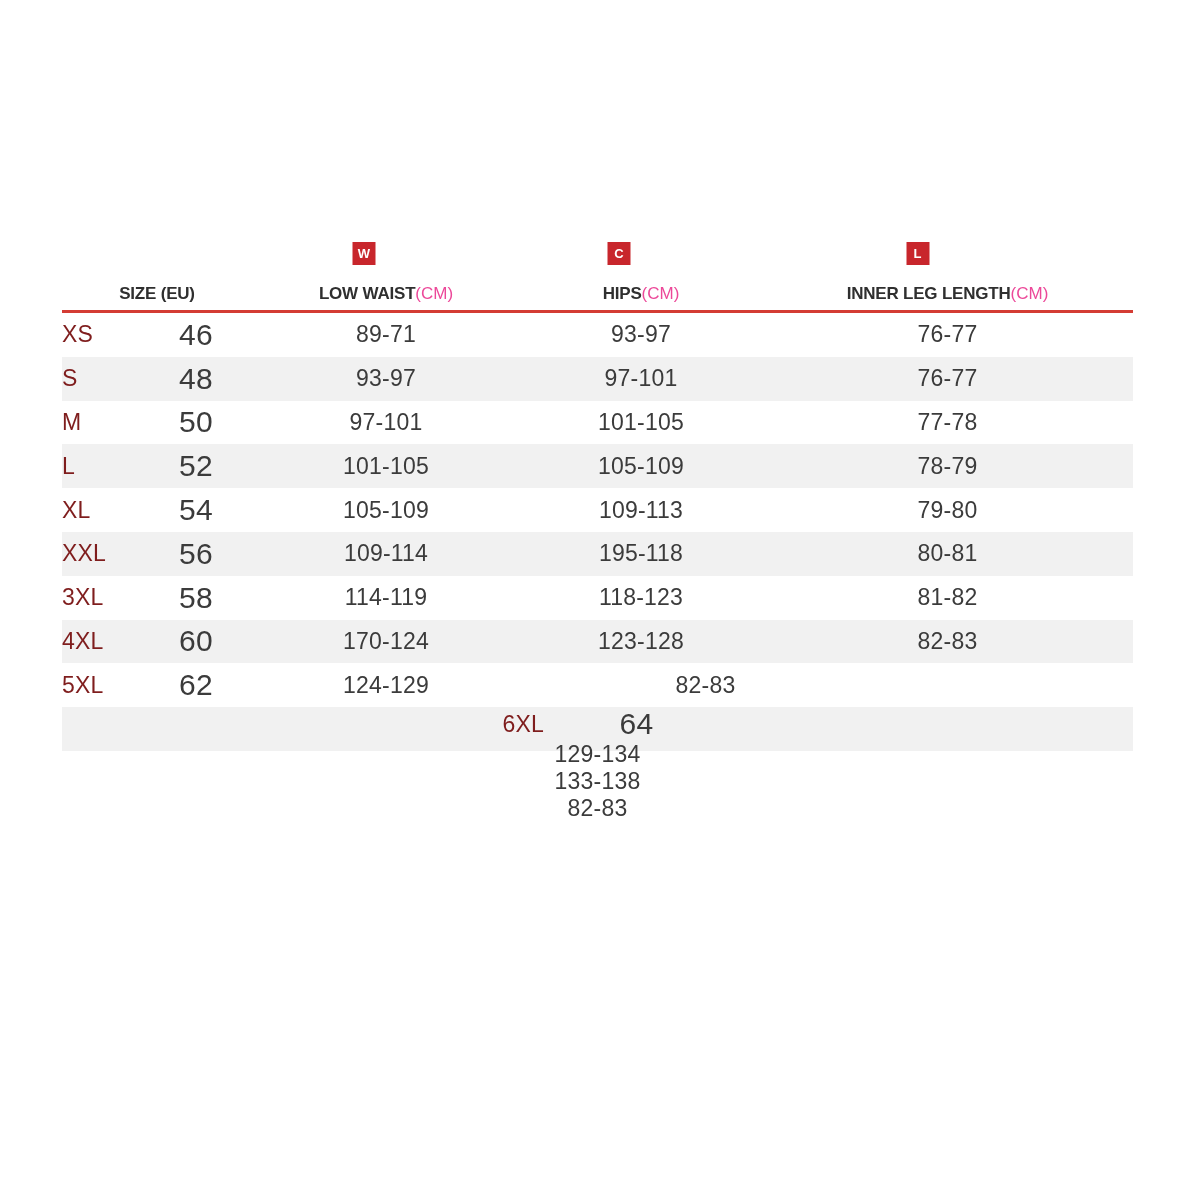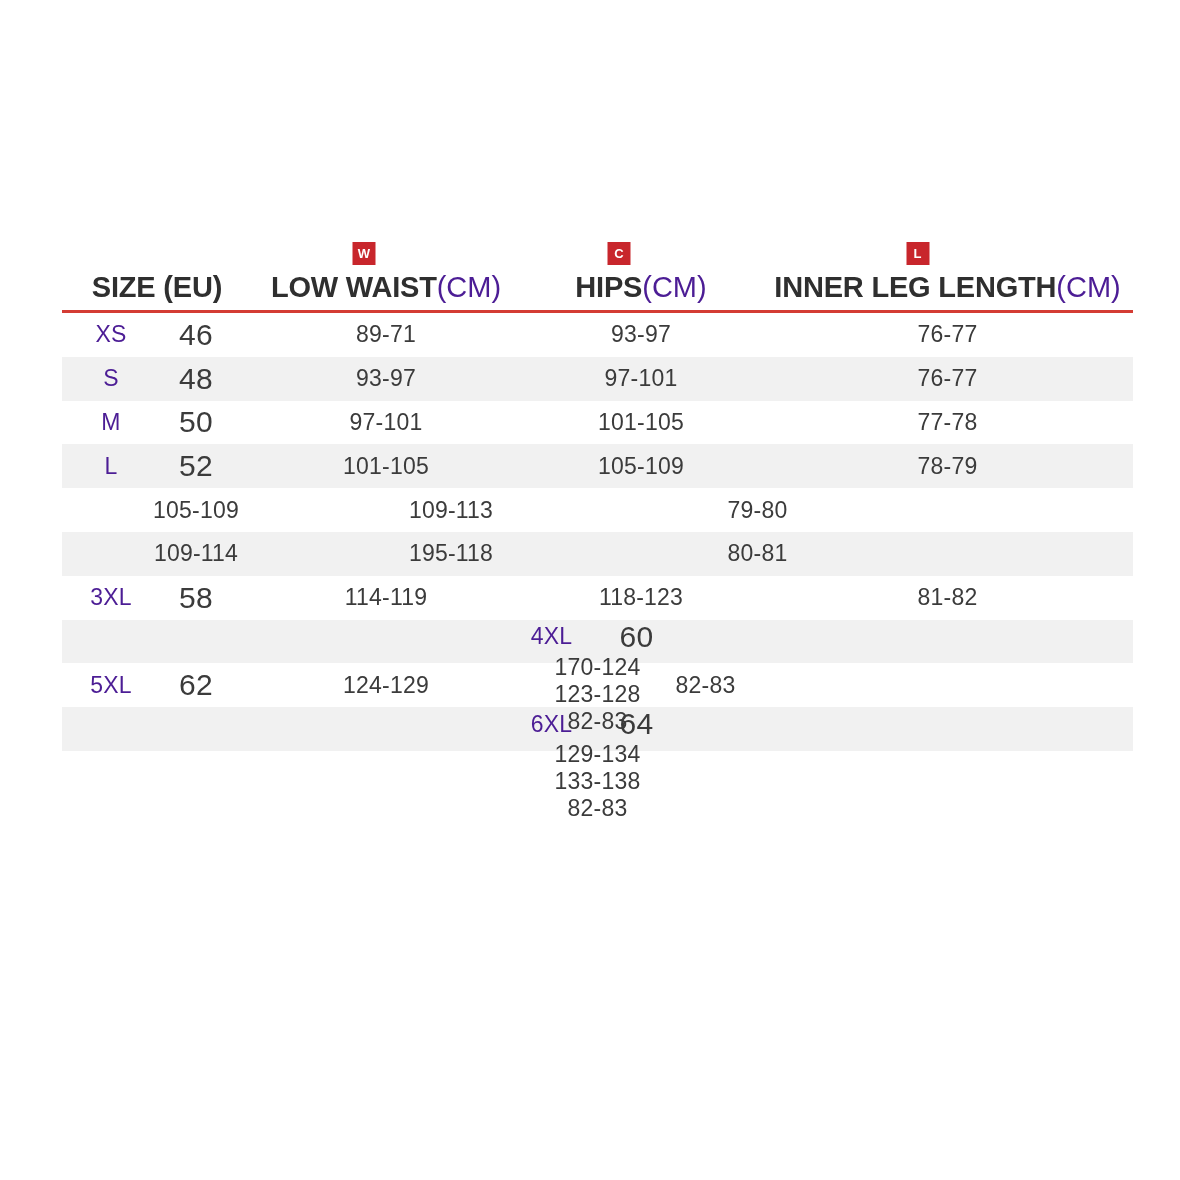--- a/index.html
+++ b/index.html
@@ -46,30 +46,30 @@
     padding-bottom: 8px;
   }
 
   
   .col-size      { width: 190px; }
   .col-waist     { width: 268px; }
   .col-hips      { width: 242px; }
   .col-inner     { width: 371px; }
 
   .th-label {
-    font-size: 29px;
+    font-size: 17px;
     font-weight: bold;
     color: #2f2f2f;
     letter-spacing: -0.2px;
     white-space: nowrap;
     line-height: 1;
   }
   .th-unit {
     font-weight: normal;
-    color: #4c1d95;
+    color: #ec4899;
     letter-spacing: 0;
   }
 
   
   .badge {
     position: absolute;
     top: 4px;
     left: 50%;
     transform: translateX(-50%);
     width: 23px;
@@ -121,23 +121,22 @@
   
   .td-size {
     width: 190px;
     display: flex;
     align-items: center;
     justify-content: flex-start;
     padding: 0;
   }
   .size-name {
     width: 98px;
-    text-align: center;
     font-size: 23px;
-    color: #4c1d95;
+    color: #7f1d1d;
   }
   .size-eu {
     width: 72px;
     text-align: center;
     font-size: 30px;
     color: #3b3b3b;
   }
 
   .td-waist { width: 268px; }
   .td-hips  { width: 242px; }
@@ -209,39 +208,47 @@
         <div class="tr alt" style="background: rgb(241, 241, 241);">
           <div class="td td-size">
             <span class="size-name">L</span>
             <span class="size-eu">52</span>
           </div>
           <div class="td td-waist">101-105</div>
           <div class="td td-hips">105-109</div>
           <div class="td td-inner">78-79</div>
         </div>
         <div class="tr">
+          <div class="td td-size">
+            <span class="size-name">XL</span>
+            <span class="size-eu">54</span>
+          </div>
           <div class="td td-waist">105-109</div>
           <div class="td td-hips">109-113</div>
           <div class="td td-inner">79-80</div>
         </div>
         <div class="tr alt" style="background: rgb(241, 241, 241);">
+          <div class="td td-size">
+            <span class="size-name">XXL</span>
+            <span class="size-eu">56</span>
+          </div>
           <div class="td td-waist">109-114</div>
           <div class="td td-hips">195-118</div>
           <div class="td td-inner">80-81</div>
         </div>
         <div class="tr">
           <div class="td td-size">
             <span class="size-name">3XL</span>
             <span class="size-eu">58</span>
           </div>
           <div class="td td-waist">114-119</div>
           <div class="td td-hips">118-123</div>
           <div class="td td-inner">81-82</div>
         </div>
-        <div class="tr alt" style="background: rgb(241, 241, 241); flex-direction: column;">
+        <div class="tr alt" style="background: rgb(241, 241, 241);">
           <div class="td td-size">
             <span class="size-name">4XL</span>
             <span class="size-eu">60</span>
           </div>
           <div class="td td-waist">170-124</div>
           <div class="td td-hips">123-128</div>
           <div class="td td-inner">82-83</div>
         </div>
         <div class="tr">
           <div class="td td-size">

